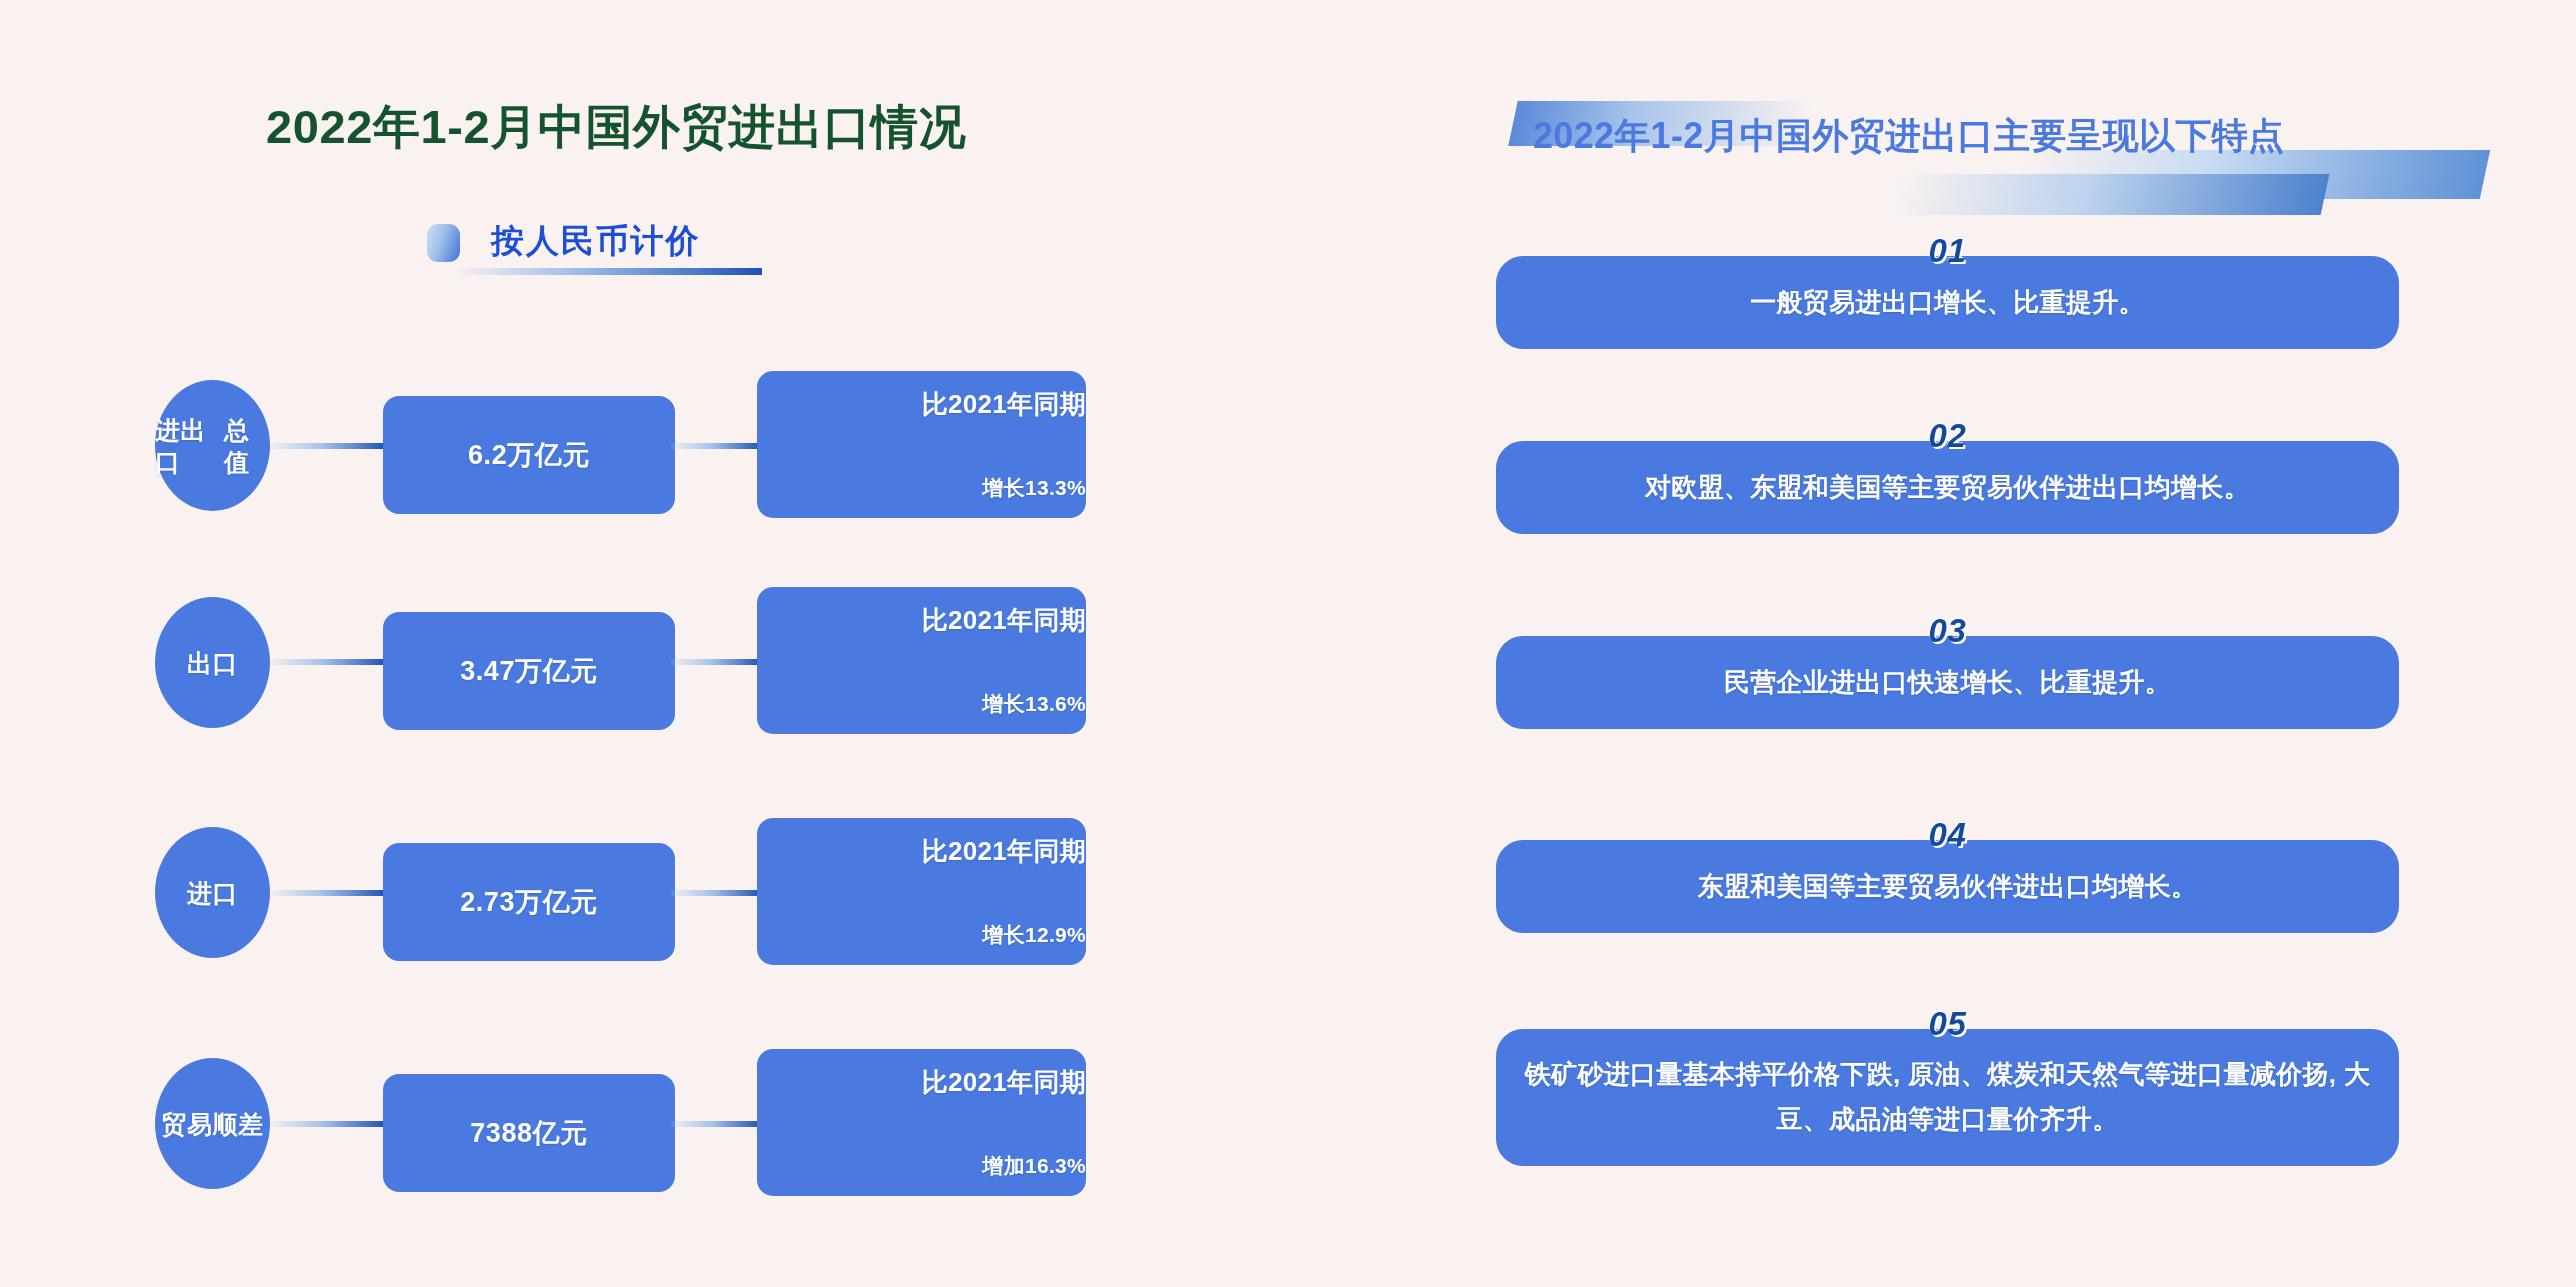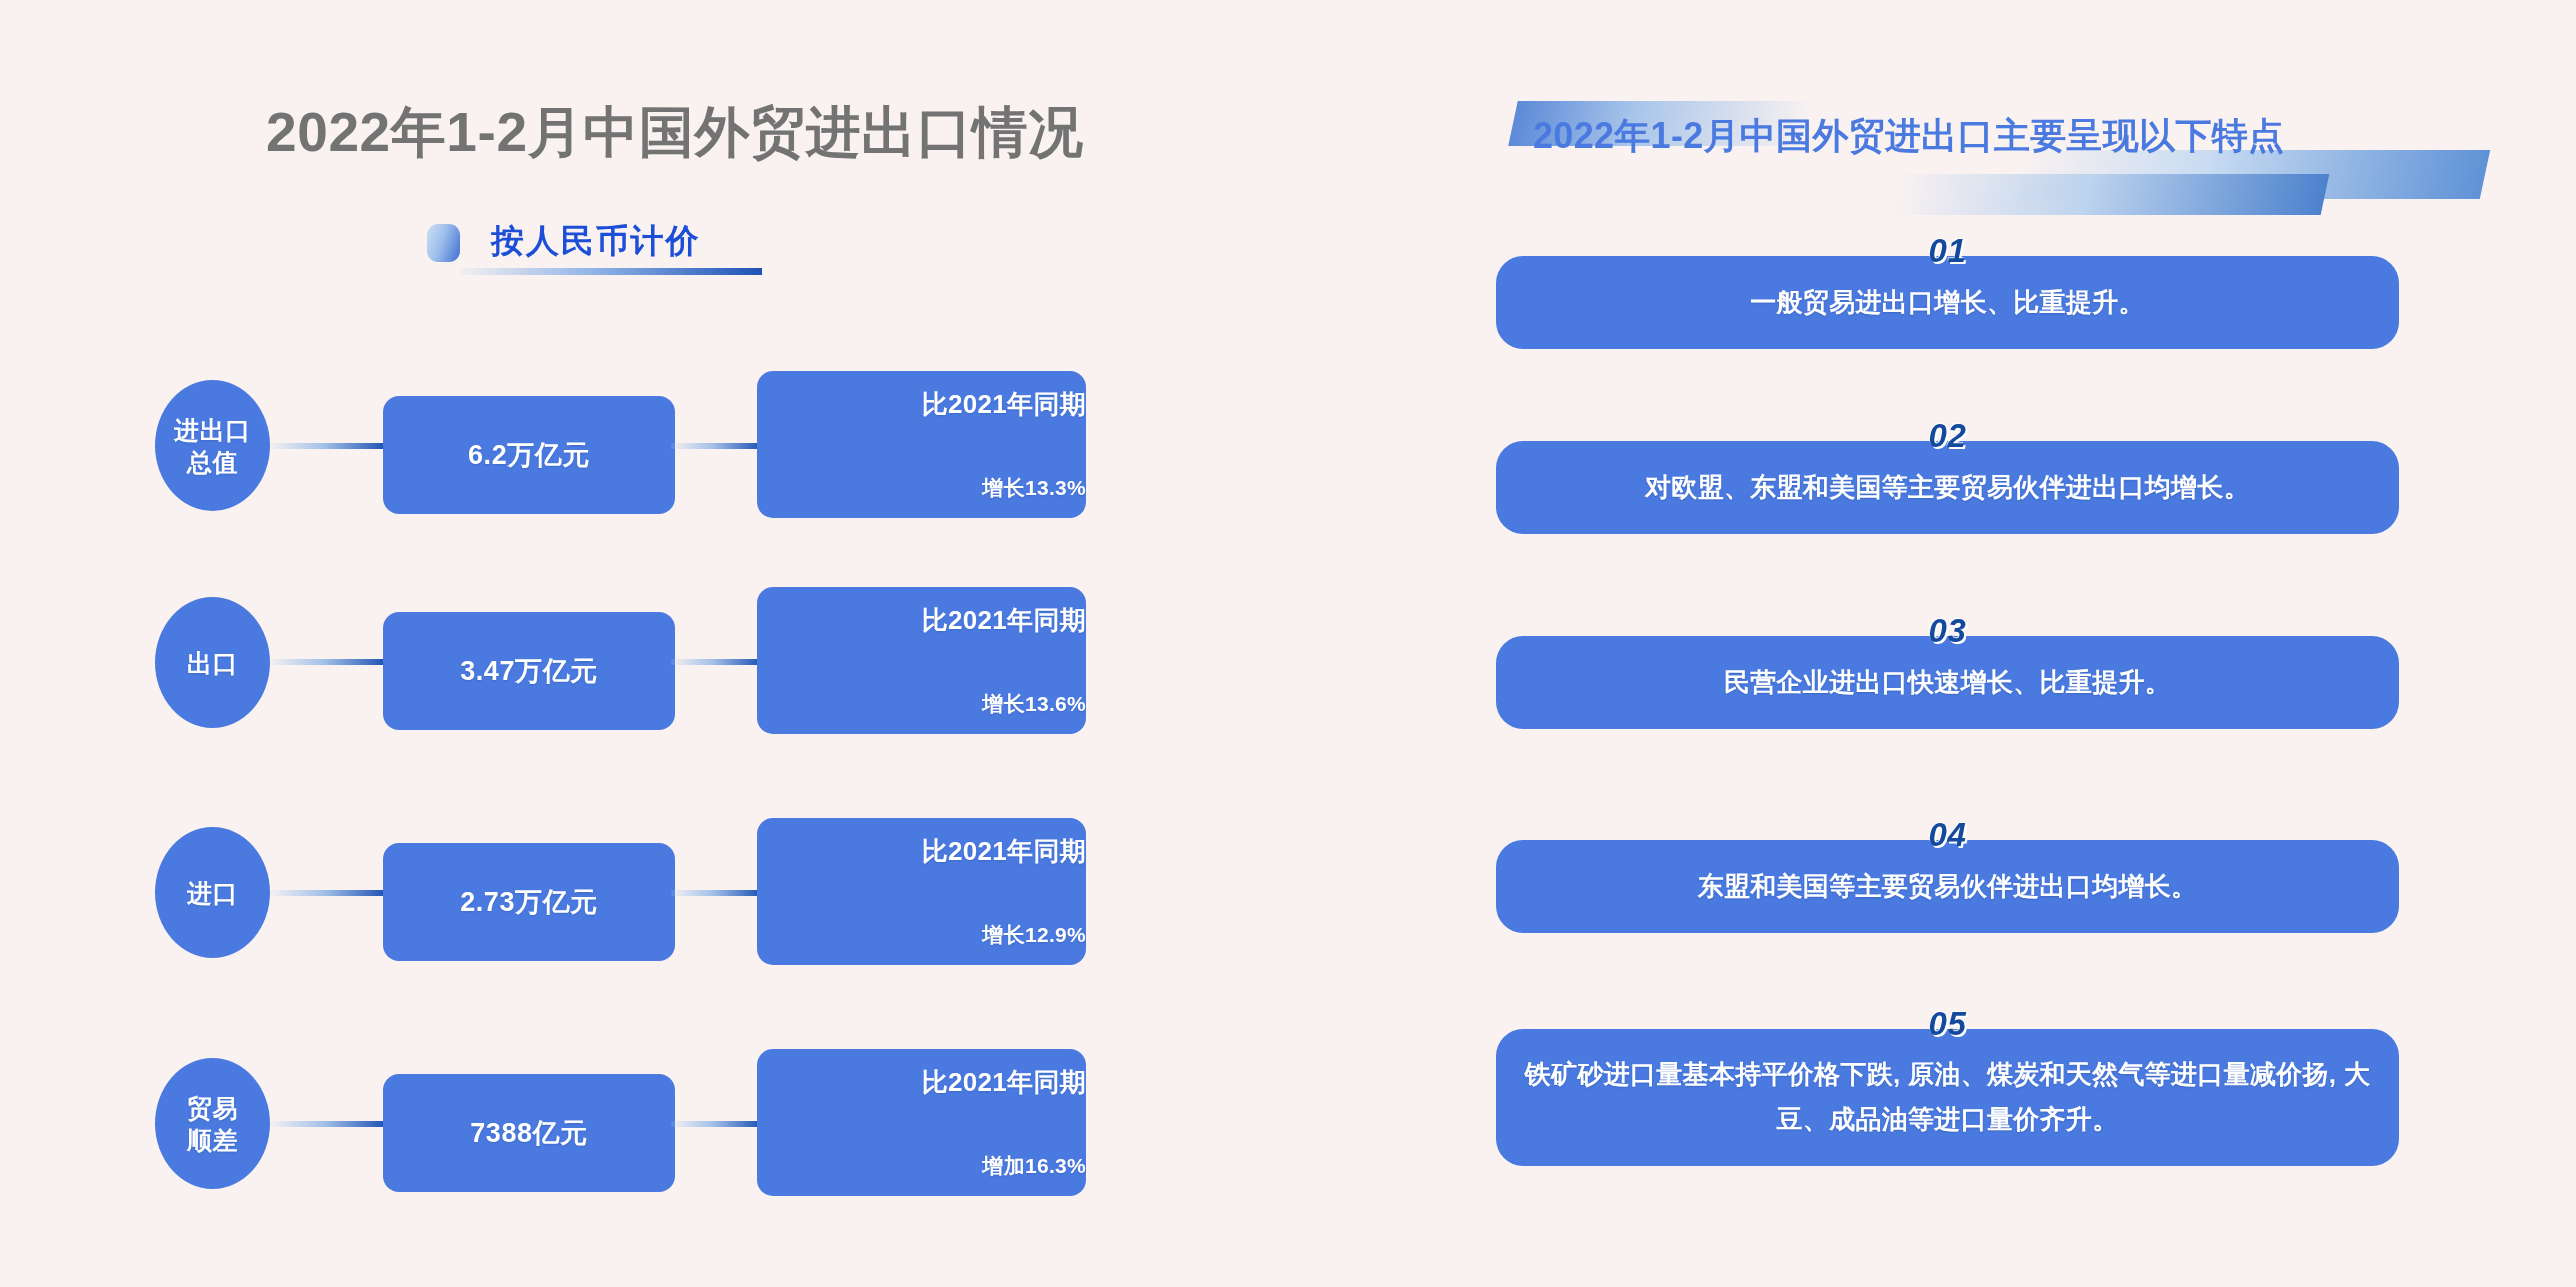--- a/index.html
+++ b/index.html
@@ -9,21 +9,21 @@
     font-family:"Liberation Sans","DejaVu Sans",sans-serif;
     position:relative;
     overflow:hidden;
   }
 
   
   #left-panel { position:absolute; left:0; top:0; width:1298px; height:1288px; }
 
   #left-title {
     position:absolute; left:266px; top:96px;
-    font-size:55px; font-weight:bold; color:#737373;
+    font-size:47px; font-weight:bold; color:#14532d;
     letter-spacing:0.6px; white-space:nowrap;
   }
 
   #subtitle-wrap { position:absolute; left:427px; top:219px; }
   #subtitle-marker {
     position:absolute; left:0; top:5px;
     width:33px; height:38px; border-radius:11px;
     background:linear-gradient(110deg,#cfe0f5 0%,#9dbeea 45%,#3f6fd3 100%);
   }
   #subtitle-text {
@@ -37,21 +37,21 @@
     background:linear-gradient(90deg,rgba(210,228,246,0.15) 0%,#8fb3e6 45%,#1e52b5 100%);
   }
 
   .row { position:absolute; left:0; }
   .row-circle {
     position:absolute; left:155px;
     width:115px; height:131px;
     border-radius:50%;
     background:#4a7ae0;
     color:#fff; font-size:25px; font-weight:bold;
-    display:flex; flex-direction:column; align-items:center; justify-content:center;
+    display:flex; flex-direction:row; align-items:center; justify-content:center;
     line-height:1.28; letter-spacing:0.6px;
     text-shadow:0 1.2px 1.9px rgba(20,50,120,0.22);
   }
   .row-connector-1 {
     position:absolute; left:270px; width:117px; height:5.6px;
     background:linear-gradient(90deg,rgba(200,222,246,0.1) 0%,#a5c2e9 45%,#1b4fb2 100%);
   }
   .row-connector-2 {
     position:absolute; left:671px; width:91px; height:5.6px;
     background:linear-gradient(90deg,rgba(200,222,246,0.1) 0%,#a5c2e9 45%,#1b4fb2 100%);

